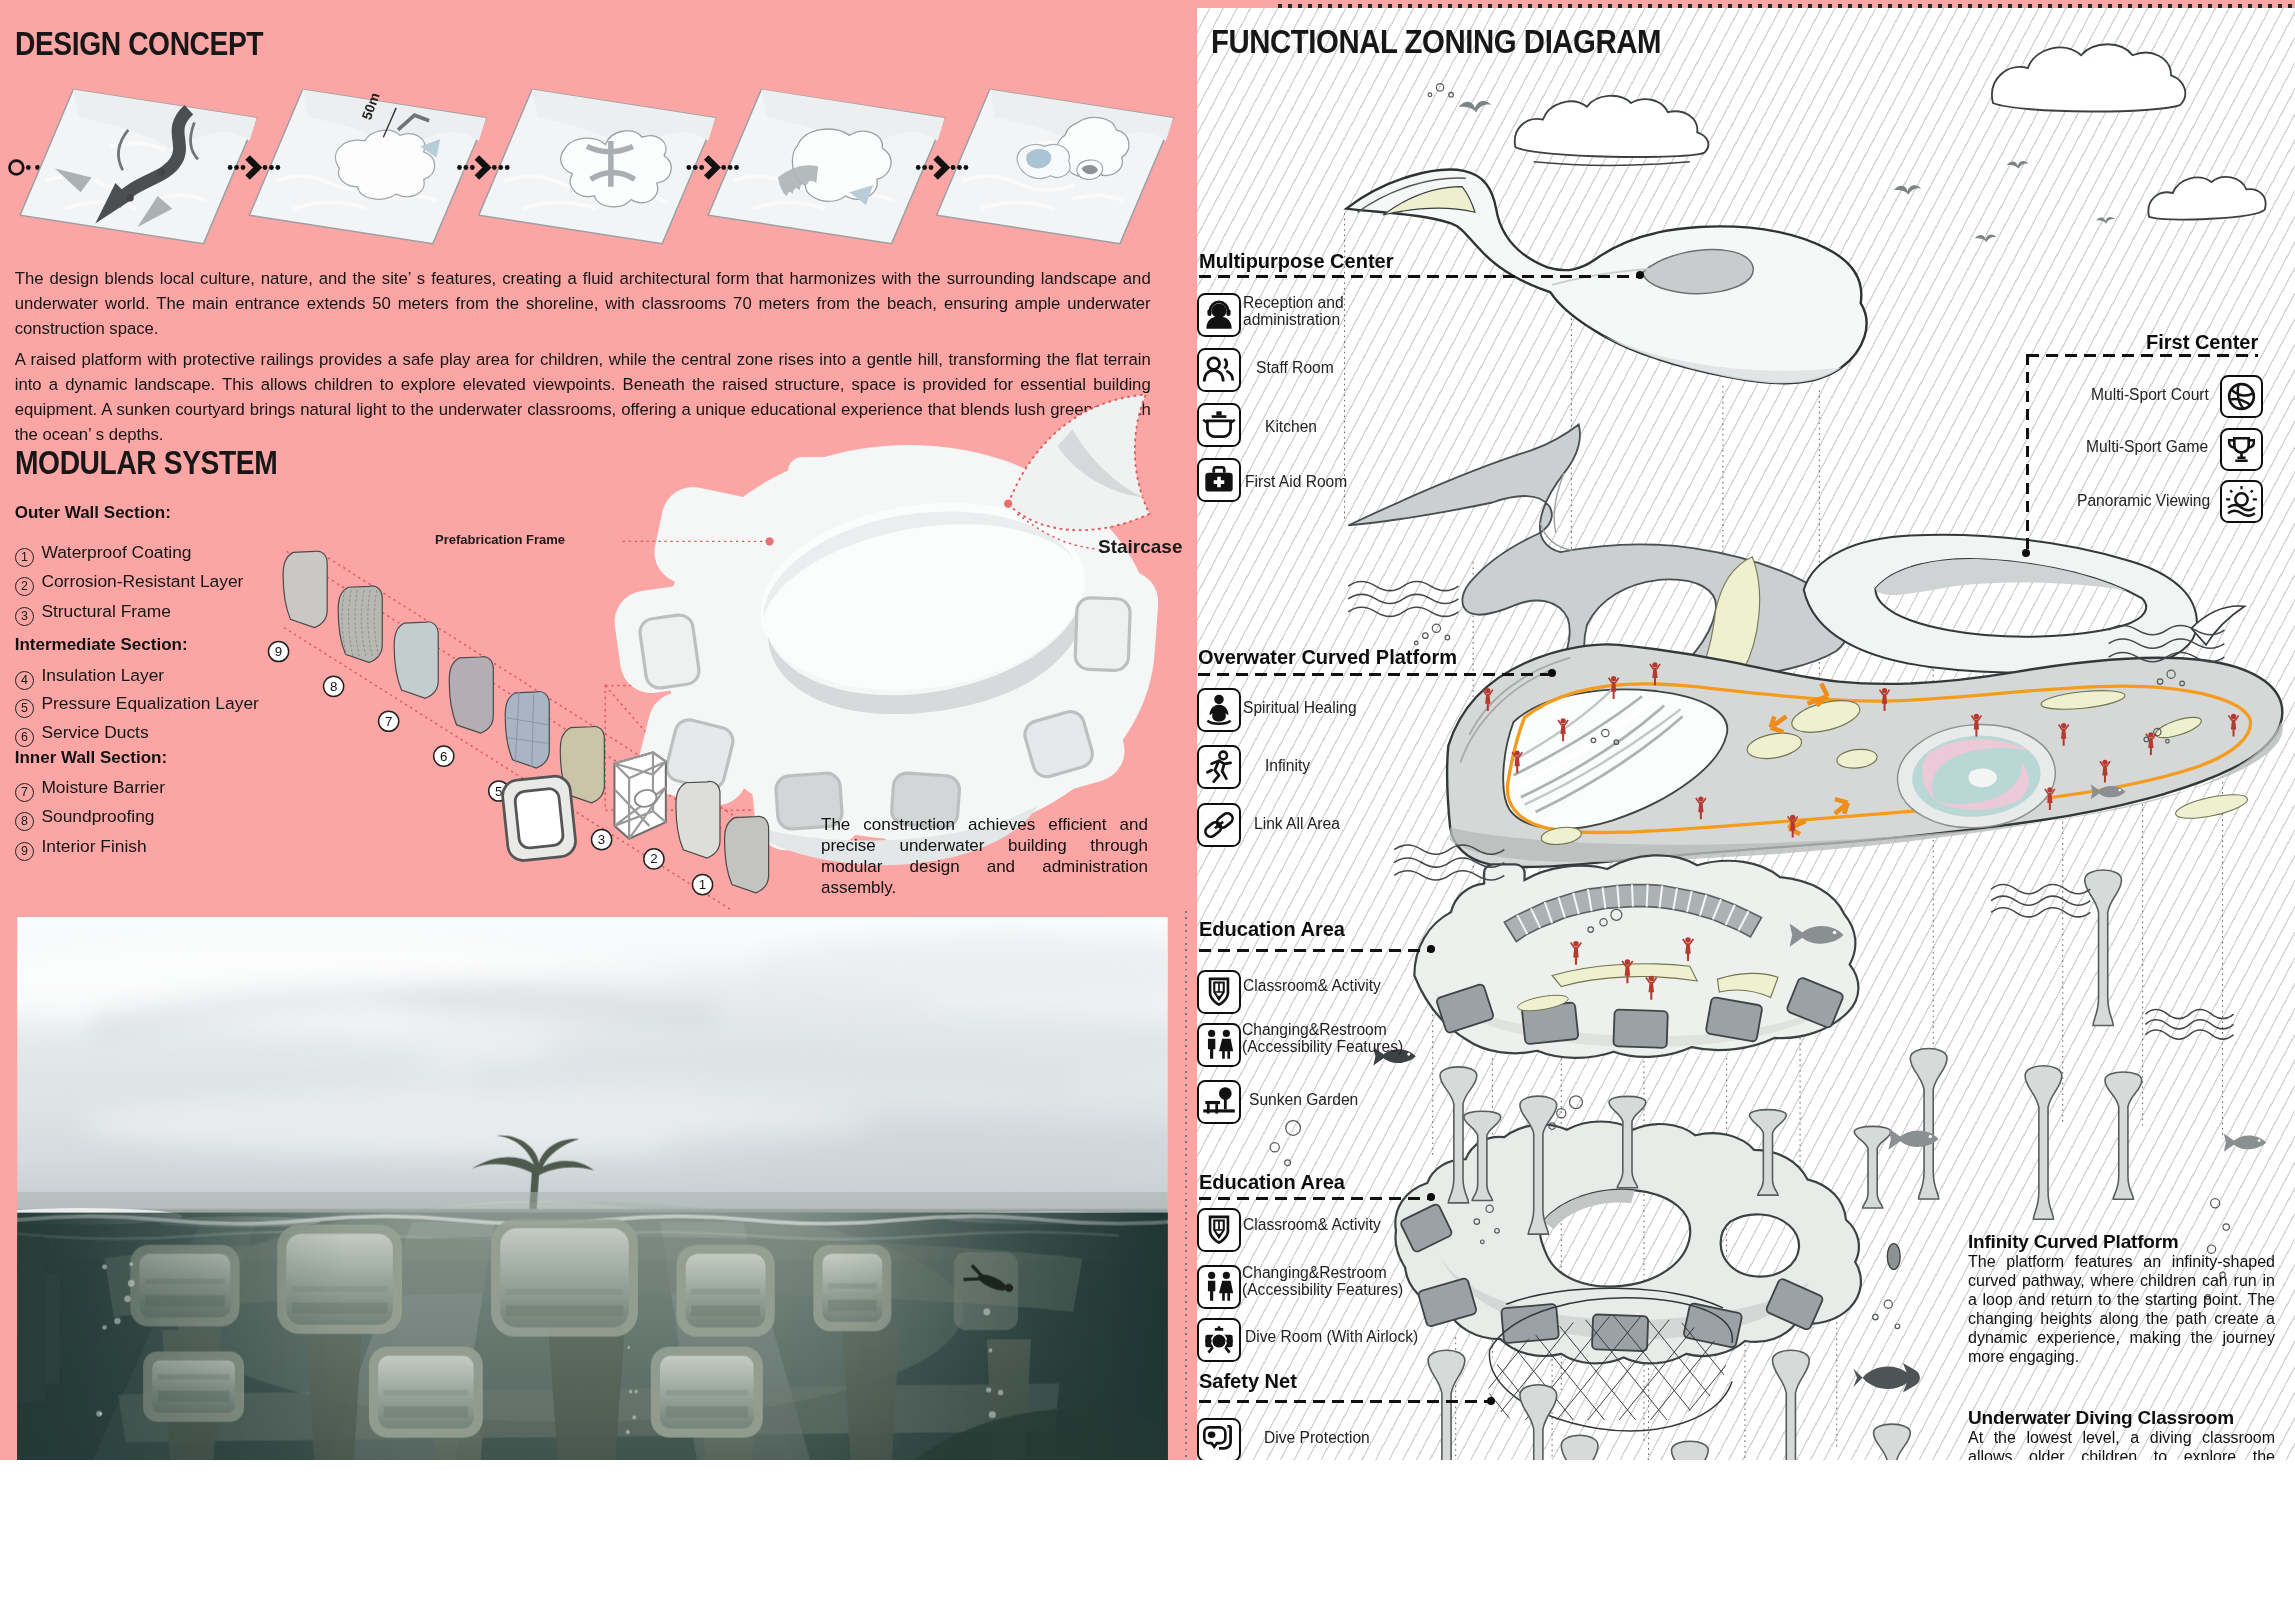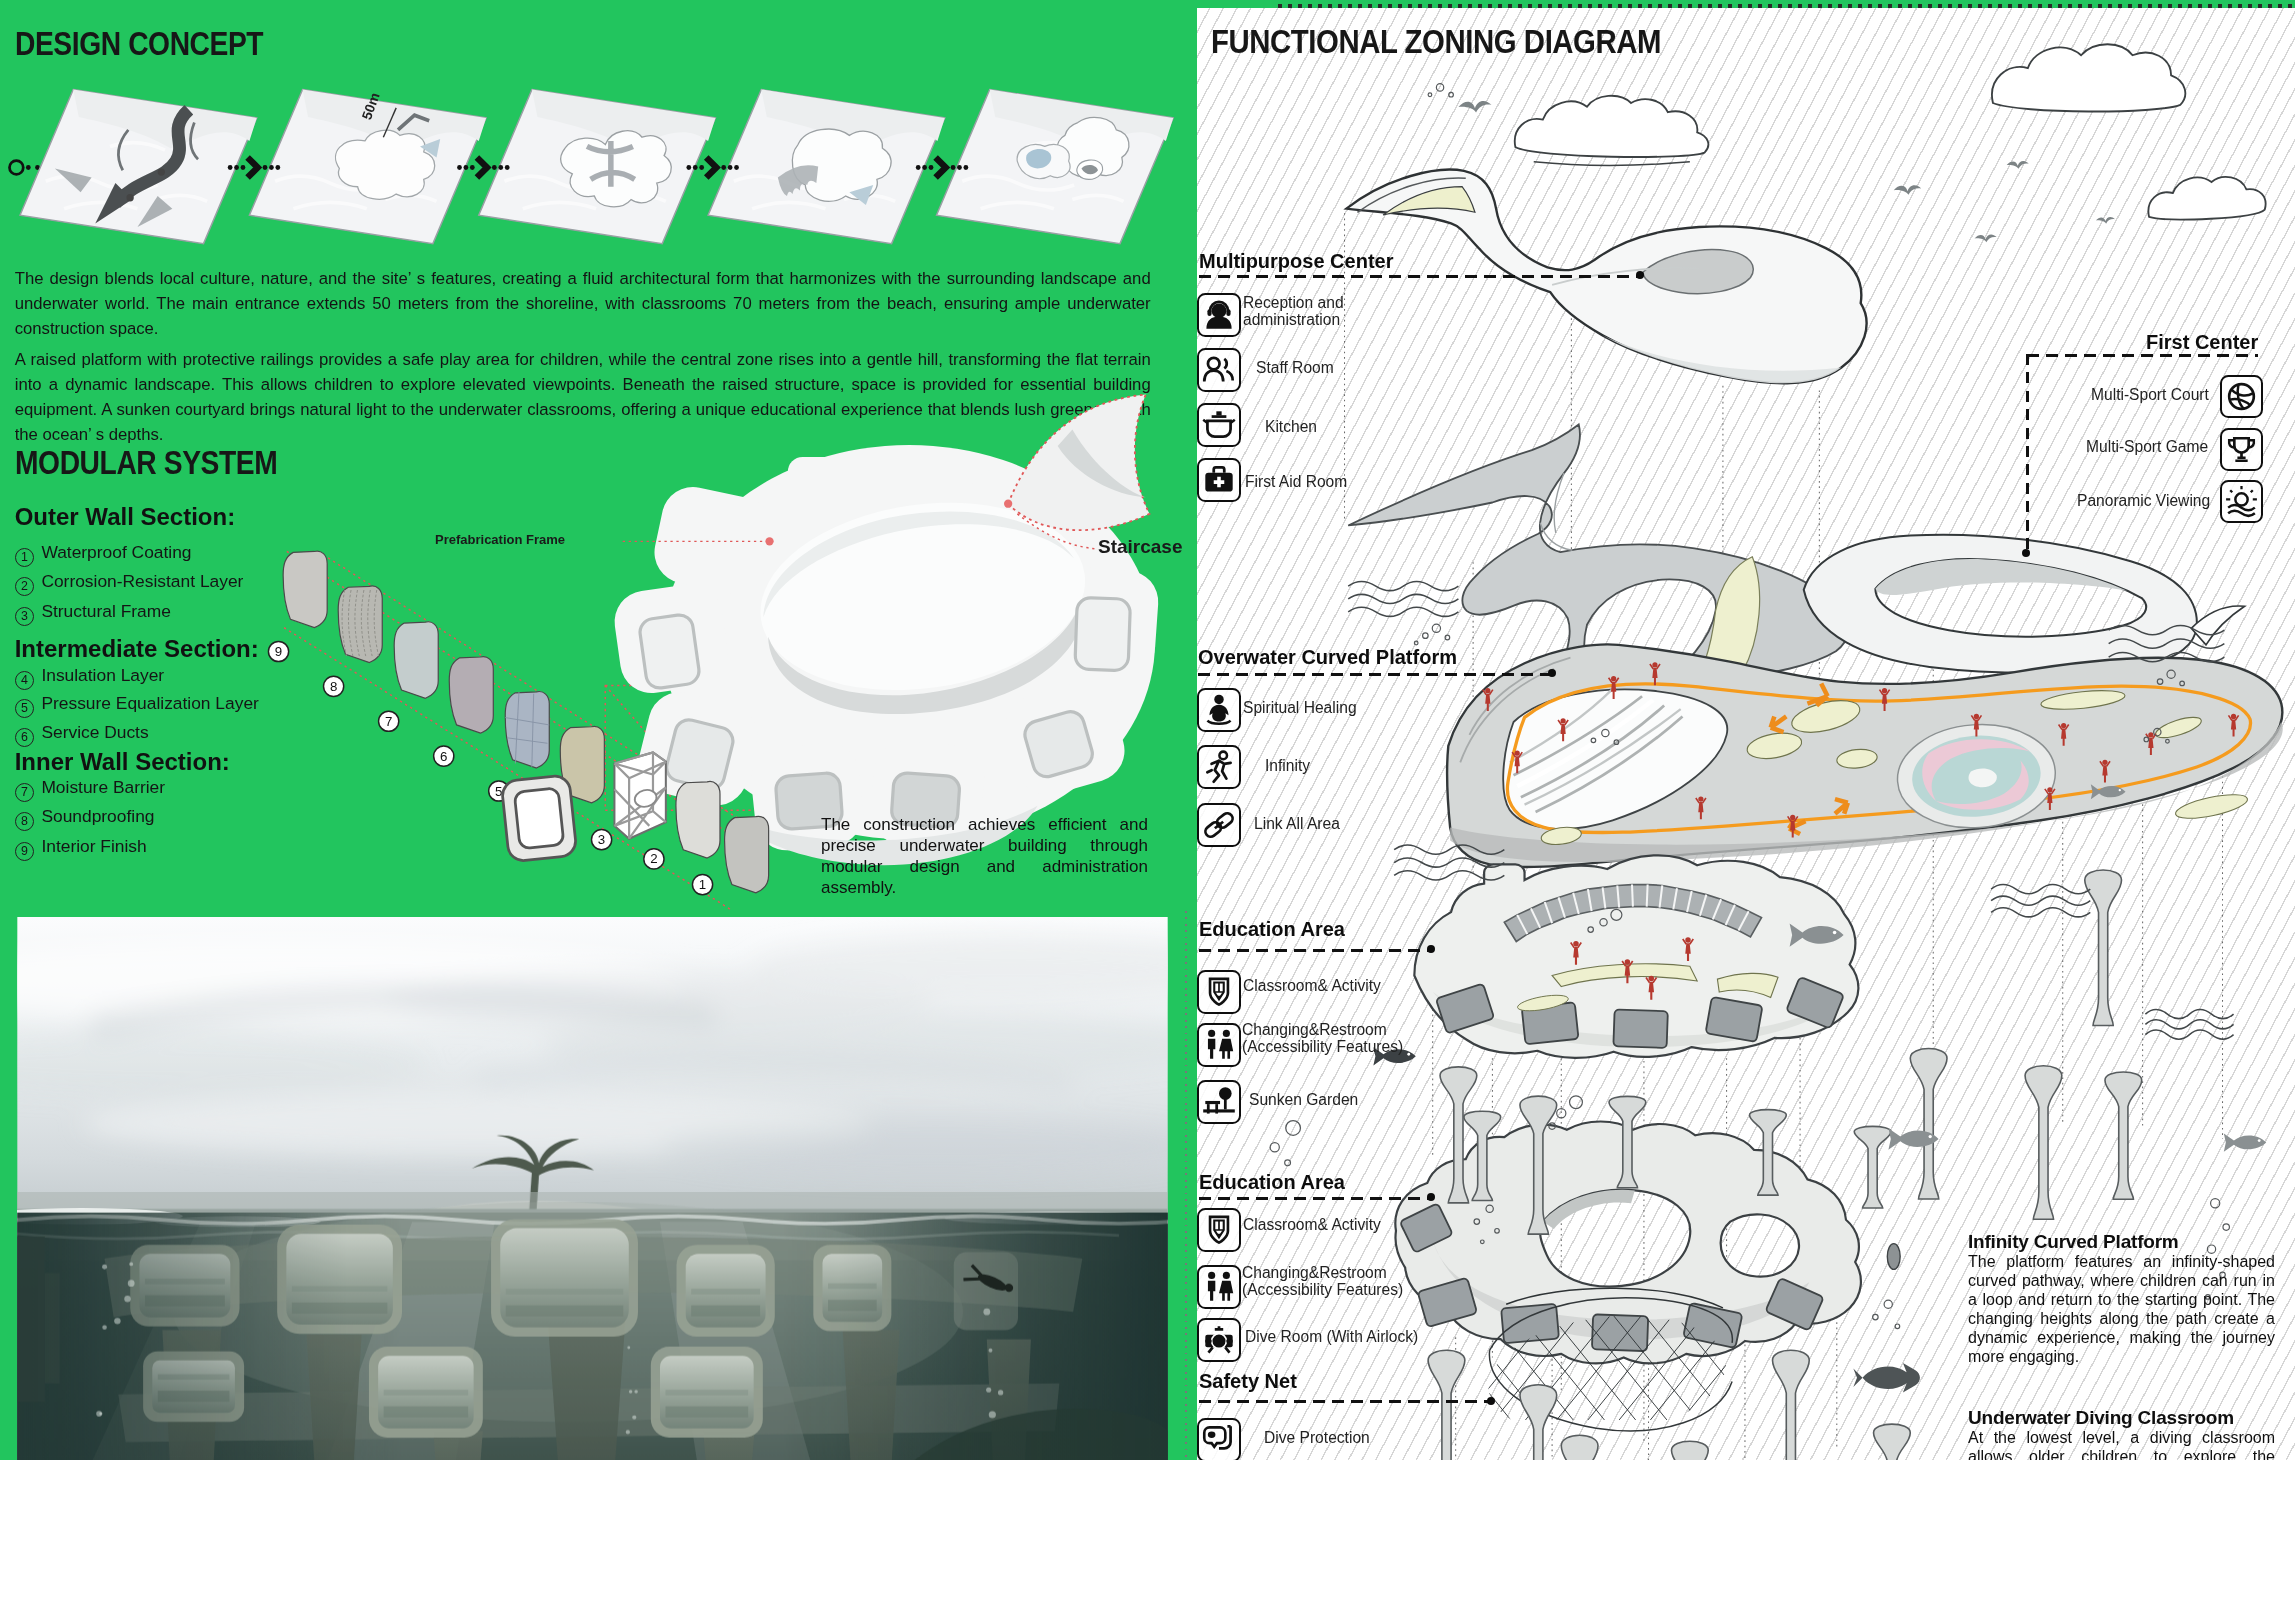--- a/index.html
+++ b/index.html
@@ -1,22 +1,22 @@
 <!DOCTYPE html>
 <html style="font-size:14.7px"><head>
 <meta charset="utf-8">
 <style>
 html,body{margin:0;padding:0}
-#page{position:relative;width:2296px;height:1460px;background:#22c55e;overflow:hidden;font-family:"Liberation Sans",sans-serif;color:#1a1a1a}
+#page{position:relative;width:2296px;height:1460px;background:#fca5a5;overflow:hidden;font-family:"Liberation Sans",sans-serif;color:#1a1a1a}
 .abs{position:absolute}
 .h1{position:absolute;font-weight:bold;font-size:32px;letter-spacing:-0.5px;white-space:nowrap;color:#171717}
 .para{position:absolute;font-size:16.7px;line-height:25px;text-align:justify;color:#141414;width:1136px;left:14.7px}
 .b{font-weight:normal}
 .lbl{position:absolute;white-space:nowrap;z-index:30}
-.sect{position:absolute;left:14.7px;font-weight:bold;font-size:24px;color:#111;white-space:nowrap}
+.sect{position:absolute;left:14.7px;font-weight:bold;font-size:17px;color:#111;white-space:nowrap}
 .item{position:absolute;left:14.7px;font-size:17.4px;color:#151515;white-space:nowrap}
 .cnum{display:inline-block;width:17.4px;height:17.4px;border:1.3px solid #222;border-radius:50%;font-size:12.4px;line-height:17.4px;text-align:center;vertical-align:-2.8px;margin-right:7.3px;font-weight:normal}
 .glabel{position:absolute;font-weight:bold;font-size:20px;color:#0d0d0d;white-space:nowrap}
 .ilabel{position:absolute;font-size:15.6px;color:#222;white-space:nowrap}
 .icon{position:absolute;width:35px;height:35px;border:2.9px solid #0e0e0e;border-radius:8.3px;background:rgba(255,255,255,.85)}
 .icon svg{position:absolute;left:0;top:0}
 .dash{position:absolute;height:2.6px;background:repeating-linear-gradient(90deg,#111 0 12px,rgba(0,0,0,0) 12px 19px)}
 .dot{position:absolute;width:8.3px;height:8.3px;border-radius:50%;background:#0c0c0c}
 .rtext{position:absolute;width:307px;text-align:justify;font-size:16px;line-height:19px;color:#0f0f0f}
 .rtext .hd{font-size:19px;font-weight:bold;letter-spacing:-0.2px}

